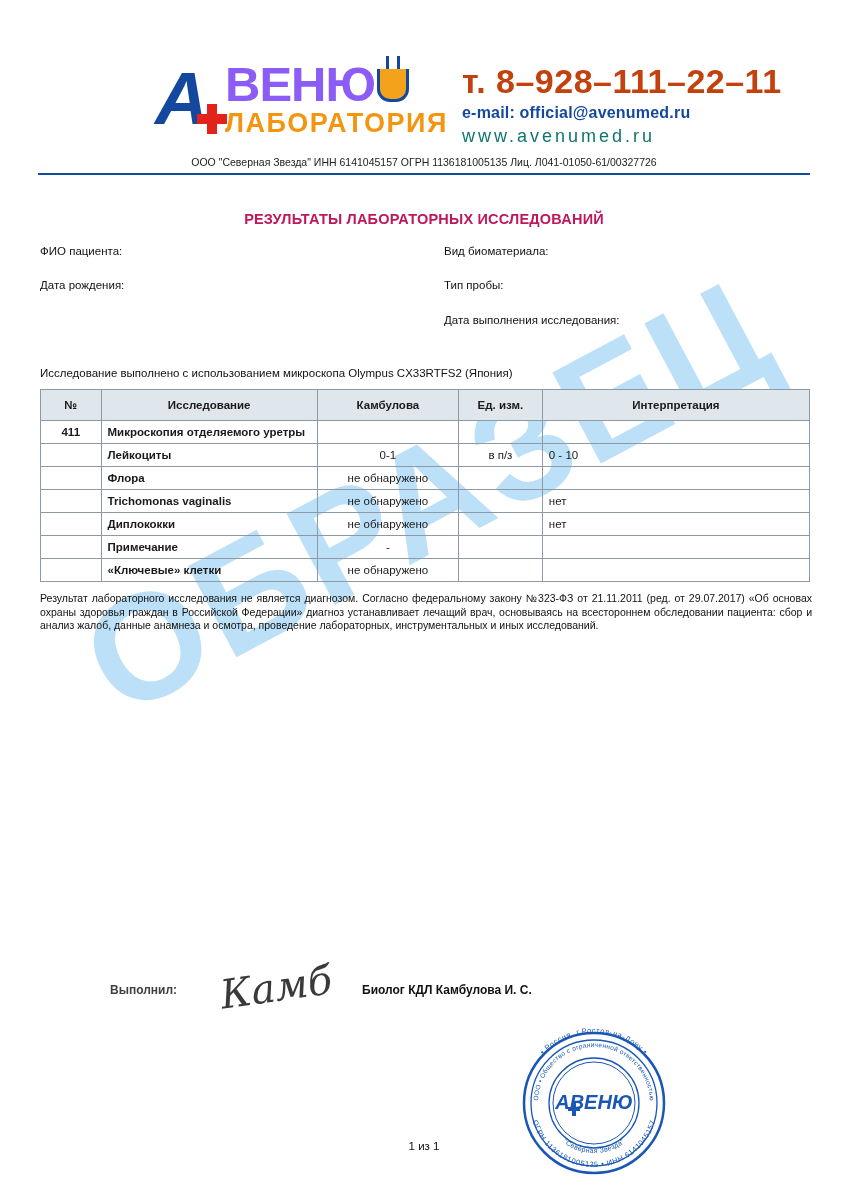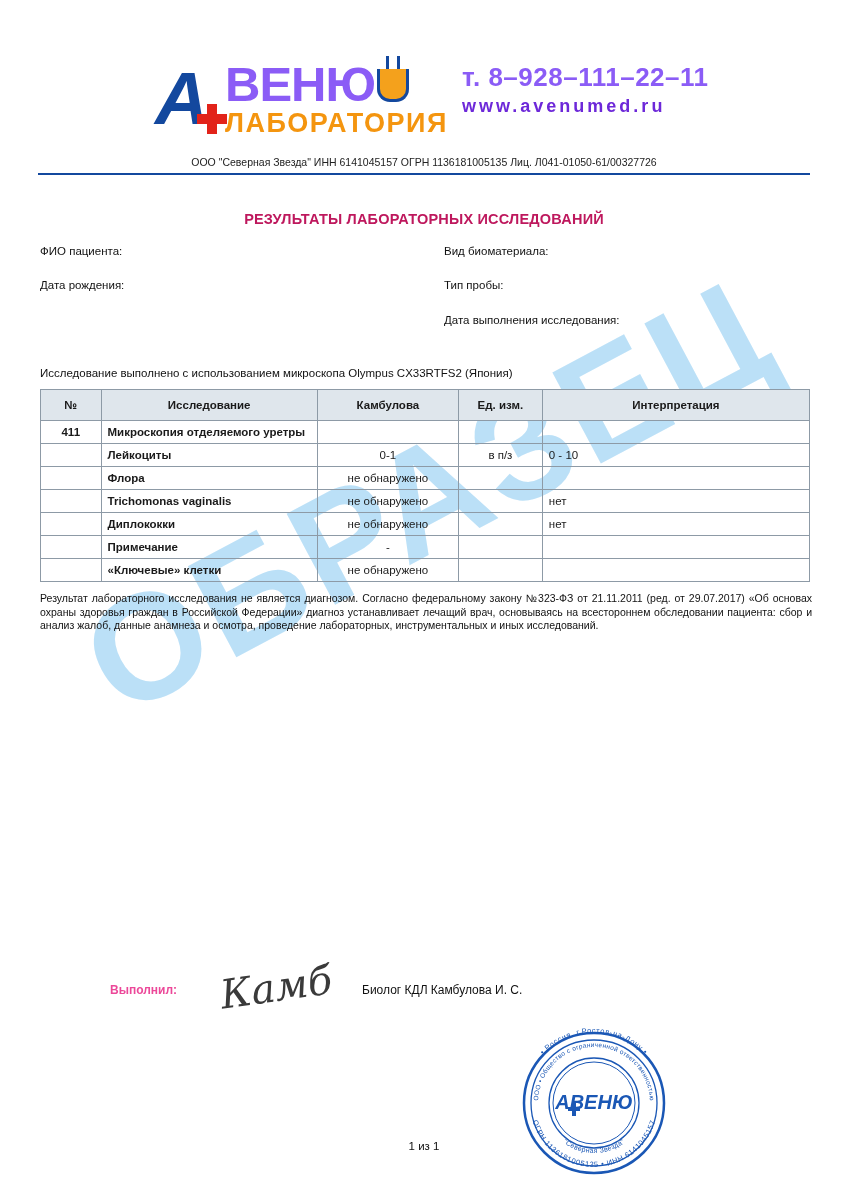--- a/index.html
+++ b/index.html
@@ -137,38 +137,38 @@
   }
   .contacts {
     position: absolute;
     left: 462px;
     top: 62px;
     width: 330px;
   }
   .phone {
     font-family: "Liberation Sans", sans-serif;
     font-weight: bold;
-    font-size: 26px;
-    color: #8b5cf6;
+    font-size: 34px;
+    color: #c2410c;
     letter-spacing: 0.5px;
     margin-bottom: 3px;
   }
   .email {
     font-family: "Liberation Sans", sans-serif;
     font-weight: bold;
     font-size: 16px;
     color: #13489e;
     letter-spacing: 0.2px;
     margin-bottom: 4px;
   }
   .site {
     font-family: "Liberation Sans", sans-serif;
-    font-weight: bold;
+    font-weight: normal;
     font-size: 18px;
-    color: #6d28d9;
+    color: #0f766e;
     letter-spacing: 3px;
   }
   .legal {
     position: absolute;
     left: 0;
     top: 156px;
     width: 848px;
     text-align: center;
     font-size: 10.5px;
     color: #222;
@@ -294,38 +294,38 @@
     width: 600px;
     height: 40px;
     z-index: 10;
   }
   .sign-label {
     position: absolute;
     left: 0;
     top: 5px;
     font-size: 12px;
     font-weight: bold;
-    color: #ec4899;
+    color: #404040;
   }
   .sign-scribble {
     position: absolute;
     left: 110px;
     top: -14px;
     font-family: "DejaVu Serif", serif;
     font-style: italic;
     font-size: 40px;
     color: #3a3a3a;
     transform: rotate(-8deg);
   }
   .sign-name {
     position: absolute;
     left: 252px;
     top: 5px;
     font-size: 12px;
-    font-weight: normal;
+    font-weight: bold;
     color: #111;
   }
 
   
   .stamp {
     position: absolute;
     left: 508px;
     top: 1017px;
     width: 172px;
     height: 172px;
@@ -356,20 +356,21 @@
       <span class="logo-avenu">ВЕНЮ</span>
       <span class="logo-flask">
         <span class="neck"></span>
           <span class="body"></span>
       </span>
       <span class="logo-lab">ЛАБОРАТОРИЯ</span>
     </div>
 
     <div class="contacts">
       <div class="phone">т. 8–928–111–22–11</div>
+      <div class="email">e-mail: official@avenumed.ru</div>
       <div class="site">www.avenumed.ru</div>
     </div>
 
     <div class="legal">ООО "Северная Звезда" ИНН 6141045157 ОГРН 1136181005135 Лиц. Л041-01050-61/00327726</div>
     <div class="header-rule"></div>
   </div>
 
   <div class="watermark">
     <div class="watermark-text">ОБРАЗЕЦ</div>
   </div>

